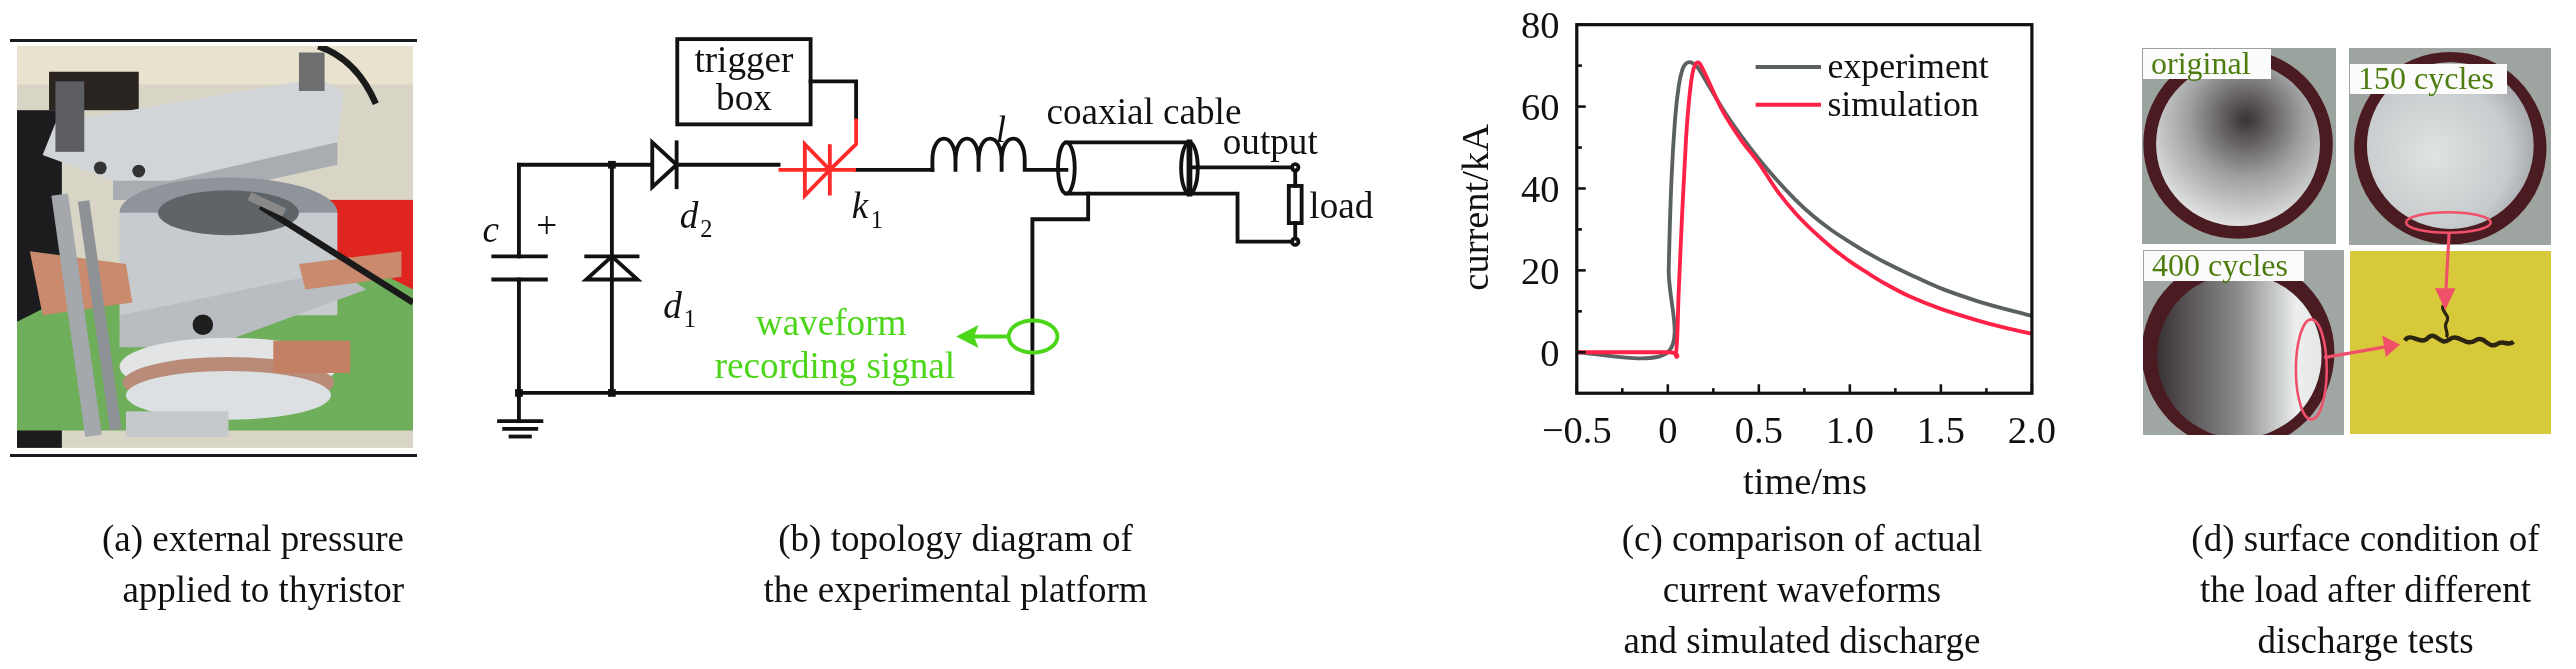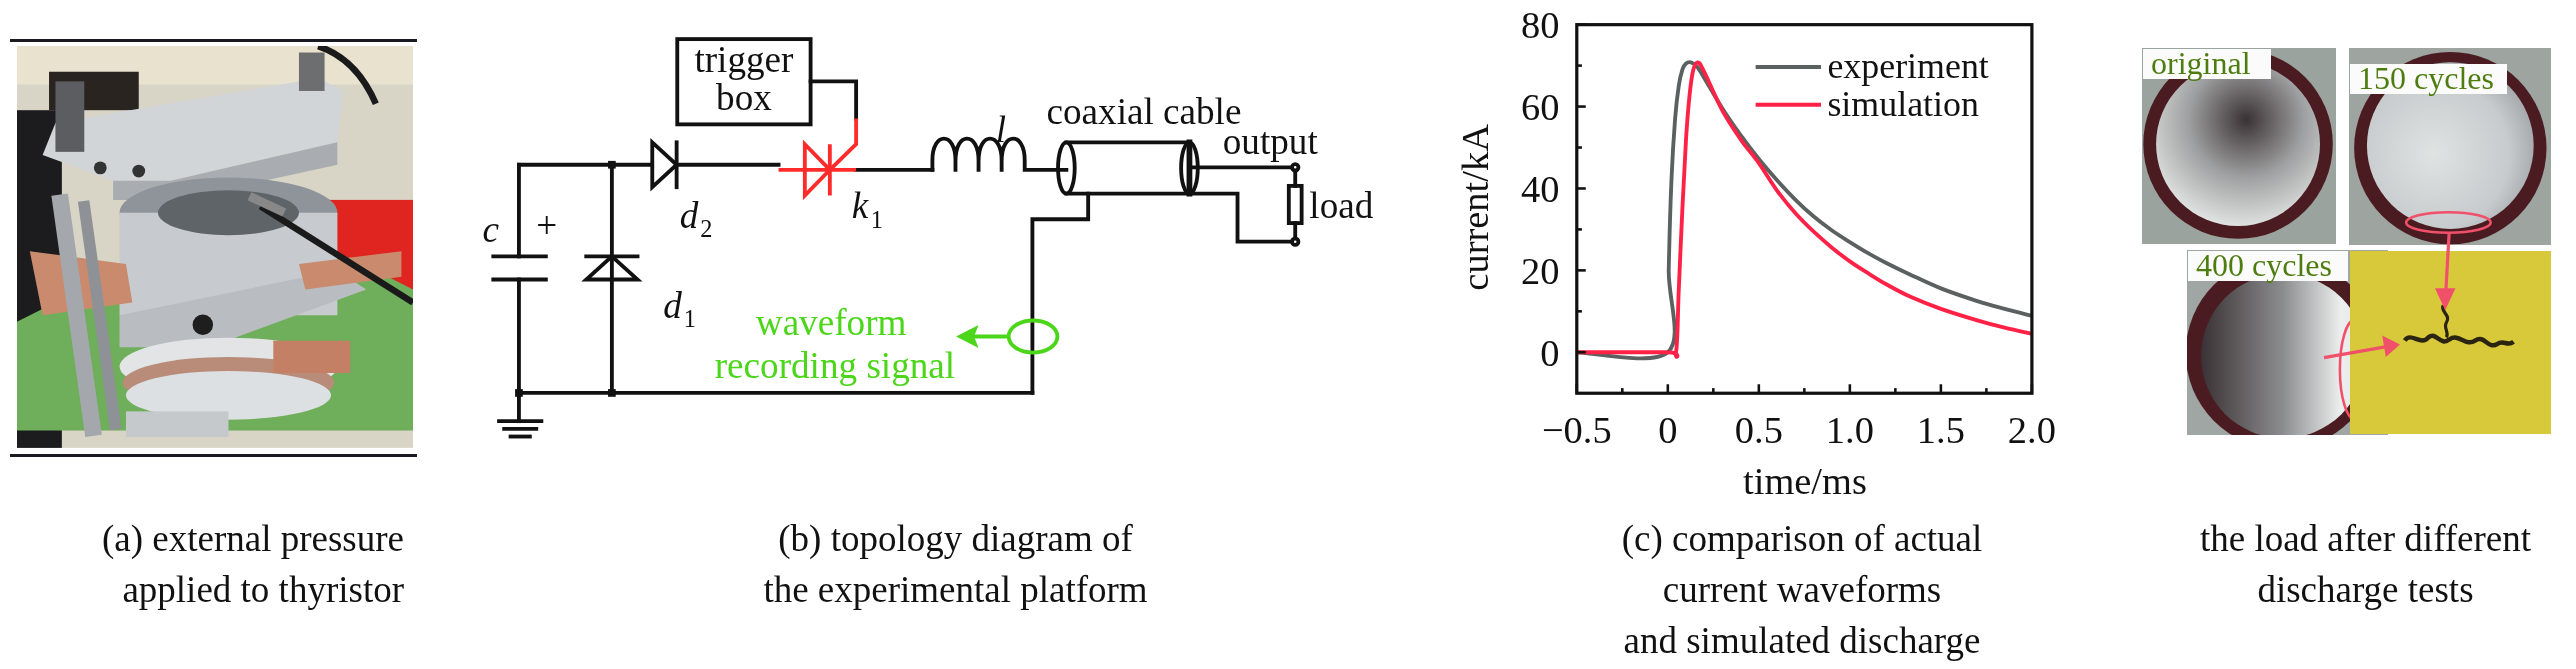--- a/index.html
+++ b/index.html
@@ -235,21 +235,21 @@
           <stop offset="1" stop-color="#8b8f92"></stop>
         </radialGradient>
     </defs>
     <circle cx="158" cy="156" r="150" fill="#4a1c22"></circle>
     <circle cx="158" cy="152" r="130" fill="url(#g2)"></circle>
     <ellipse cx="155" cy="272" rx="66" ry="16" fill="none" stroke="#f0506a" stroke-width="4"></ellipse>
   </svg>
   <div class="chip-label" style="left:1.3px; top:16px; width:141px;">150 cycles</div>
 </div>
 
-<div class="photo-frame" style="left:2143px; top:250px; width:201px; height:185px; background:#a0a6a3;margin-left:44px;">
+<div class="photo-frame" style="left:2143px; top:250px; width:201px; height:185px; background:#a0a6a3;">
   <svg width="194" height="185" viewBox="0 0 302 288">
     <defs>
       <linearGradient id="g3" x1="0" y1="0" x2="1" y2="0">
           <stop offset="0" stop-color="#3a3234"></stop>
           <stop offset="0.5" stop-color="#8c8d8f"></stop>
           <stop offset="0.85" stop-color="#ecefee"></stop>
           <stop offset="1" stop-color="#e4e7e6"></stop>
         </linearGradient>
     </defs>
     <circle cx="148" cy="160" r="150" fill="#4a1c22"></circle>
@@ -270,16 +270,17 @@
 <svg class="abs" style="left:2117px; top:0;" width="459" height="500" viewBox="3300 0 716 780">
   <g stroke="#f0506a" stroke-width="5" fill="#f0506a">
     <line x1="3818" y1="365" x2="3812" y2="472"></line>
     <polygon points="3800,452 3824,452 3812,478"></polygon>
     <line x1="3623" y1="558" x2="3725" y2="540"></line>
     <polygon points="3717,528 3737,538 3721,552"></polygon>
   </g>
 </svg>
 
 <div class="caption" style="left:2155px; top:513px; width:421px;">
+  <div>(d) surface condition of</div>
   <div>the load after different</div>
   <div>discharge tests</div>
 </div>
 
 
 </body></html>

